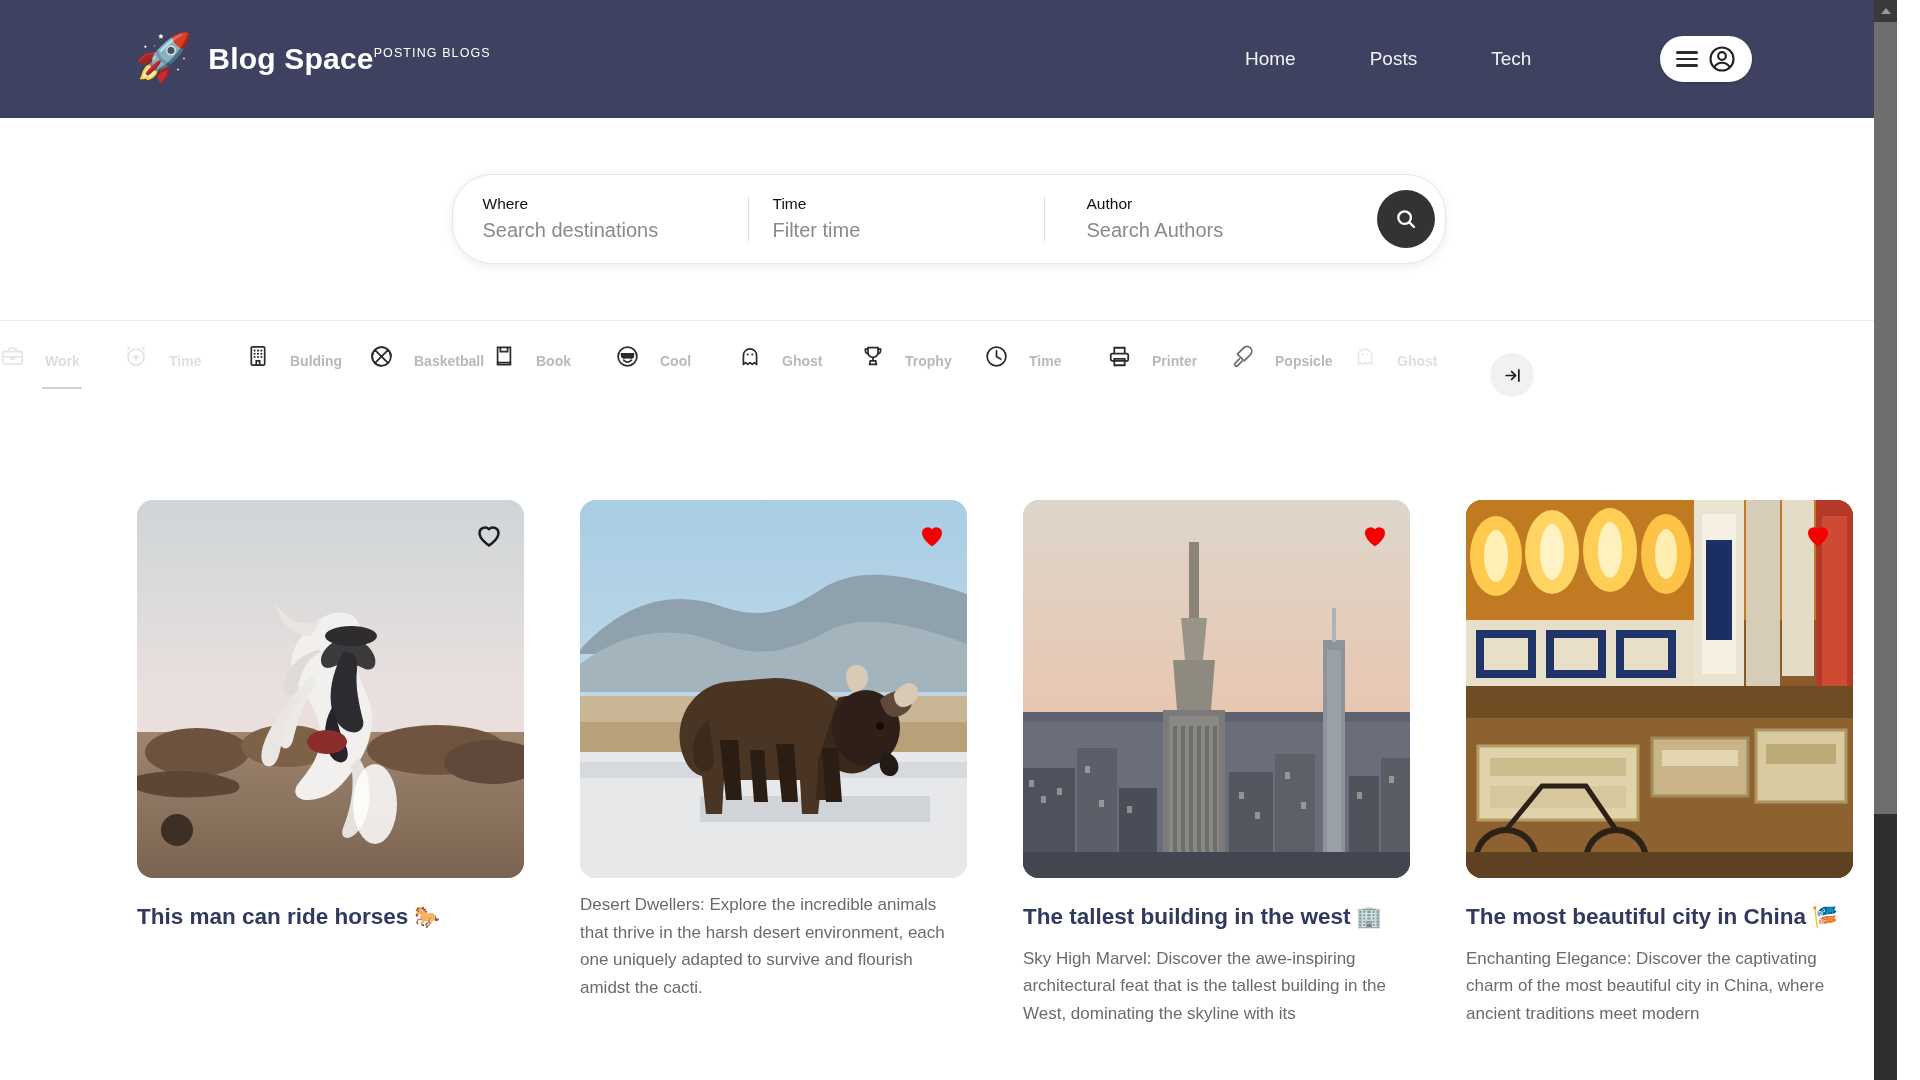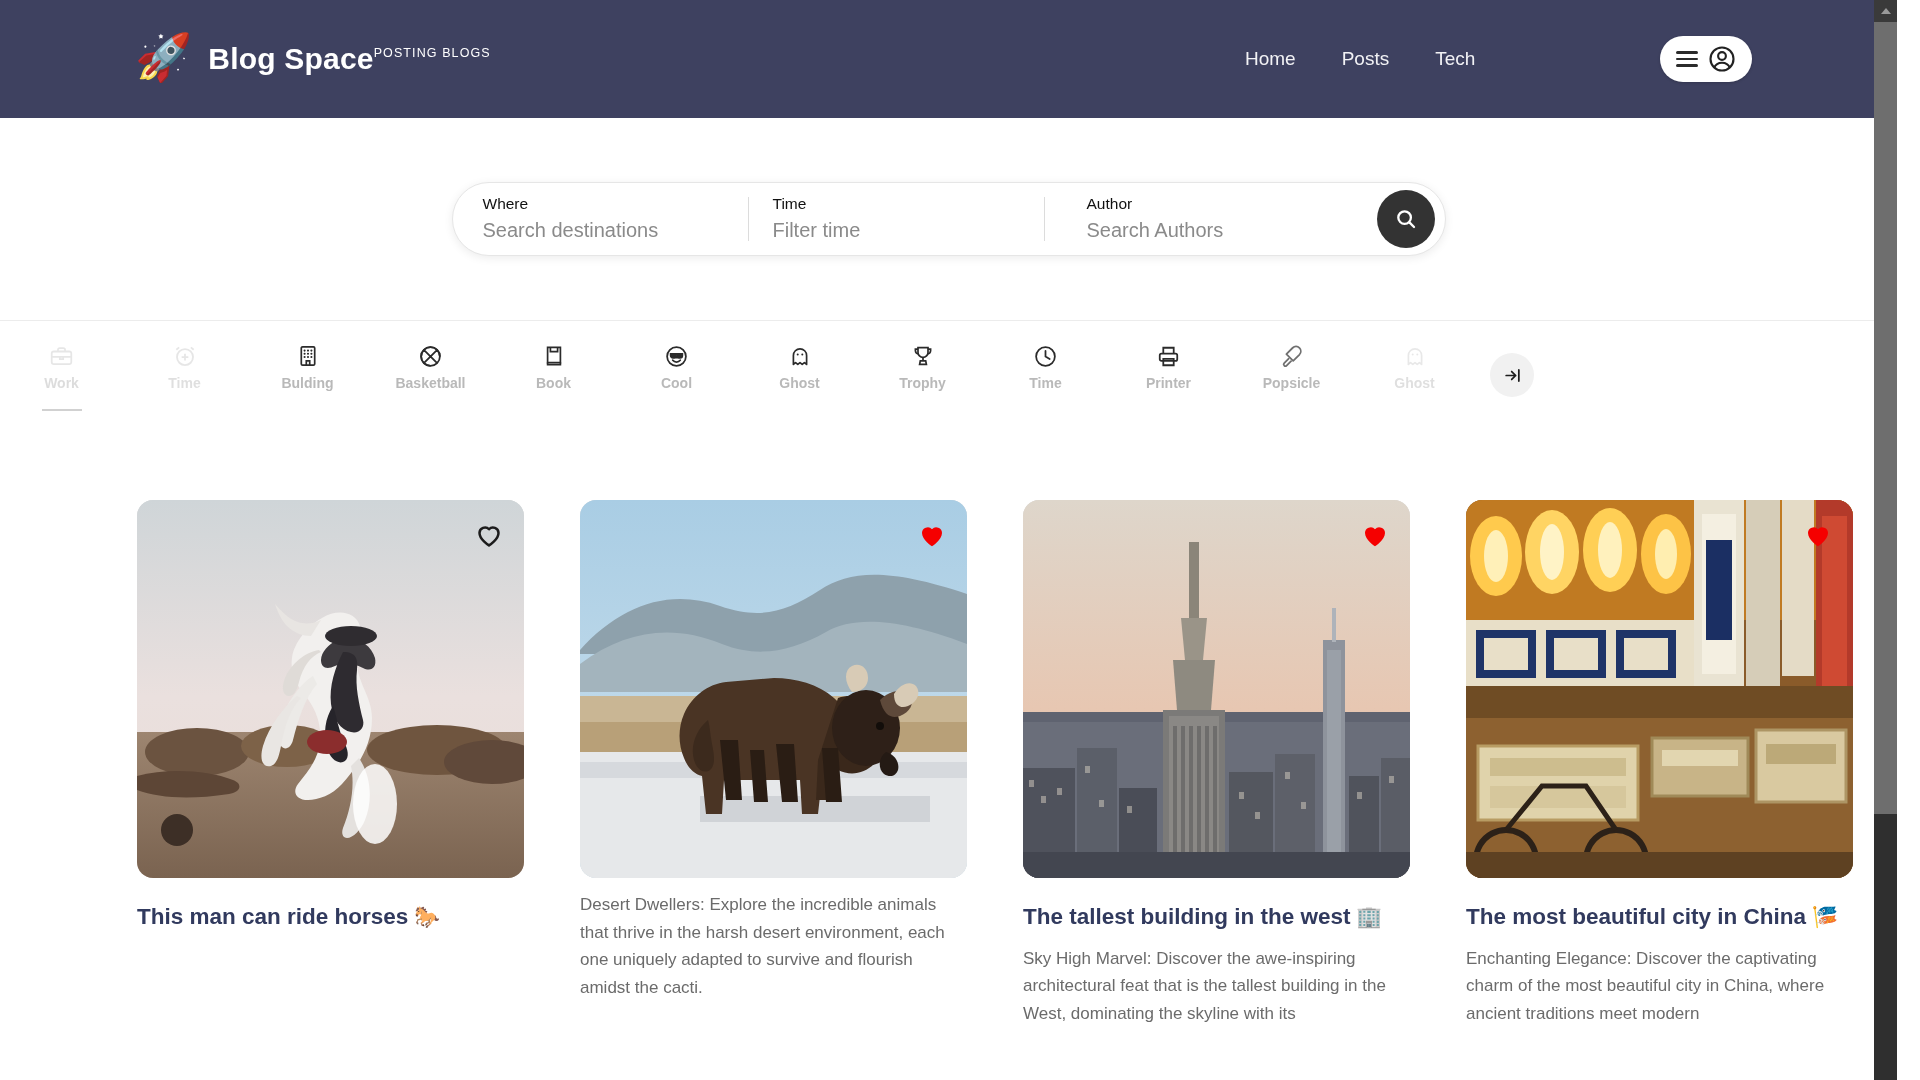--- a/index.html
+++ b/index.html
@@ -41,21 +41,21 @@
     color: #ffffff;
     font-size: 12.5px;
     font-weight: normal;
     letter-spacing: 1.1px;
     margin-top: 3px;
   }
   .nav {
     position: absolute;
     left: 1245px;
     top: 0; height: 118px;
-    display: flex; align-items: center; gap: 46px;
+    display: flex; align-items: center; gap: 74px;
   }
   .nav a {
     color: #f2f2f5;
     font-size: 19px;
     text-decoration: none;
   }
   .userbtn {
     position: absolute;
     left: 1660px;
     top: 36px;
@@ -72,21 +72,21 @@
   .avatar-ico { width: 30px; height: 30px; }
 
   
   .searchwrap {
     background: #fff;
     height: 202px;
     display: flex; align-items: center; justify-content: center;
     position: relative;
   }
   .searchbar {
-    width: 994px; height: 74px;
+    width: 994px; height: 90px;
     border: 1px solid #e6e6e6;
     border-radius: 40px;
     background: #fff;
     box-shadow: 0 2px 10px rgba(0,0,0,.08);
     display: flex; align-items: center;
     position: relative;
     padding-left: 30px;
   }
   .sfield { position: relative; height: 46px; display: flex; flex-direction: column; justify-content: center; }
   .sfield.where  { width: 265px; }
@@ -107,21 +107,21 @@
   .catbar {
     border-top: 1px solid #ececec;
     height: 118px;
     display: flex; align-items: flex-start;
     padding: 22px 0 0 0;
     position: relative;
     background: #fff;
   }
   .cat {
     width: 123px;
-    display: flex; flex-direction: column; align-items: center; gap: 6px;
+    display: flex; flex-direction: row; align-items: flex-end; gap: 20px;
     cursor: pointer;
     position: relative;
     padding-bottom: 12px;
   }
   .cat .glyph { height: 26px; display:flex; align-items:center; justify-content:center; }
   .cat .clabel { font-size: 14px; font-weight: bold; color: #b9b9b9; }
   .cat.active .clabel { color: #b3b3b3; }
   .cat.active::after {
     content: ""; position: absolute; bottom: -8px; left: 50%;
     transform: translateX(-50%);

